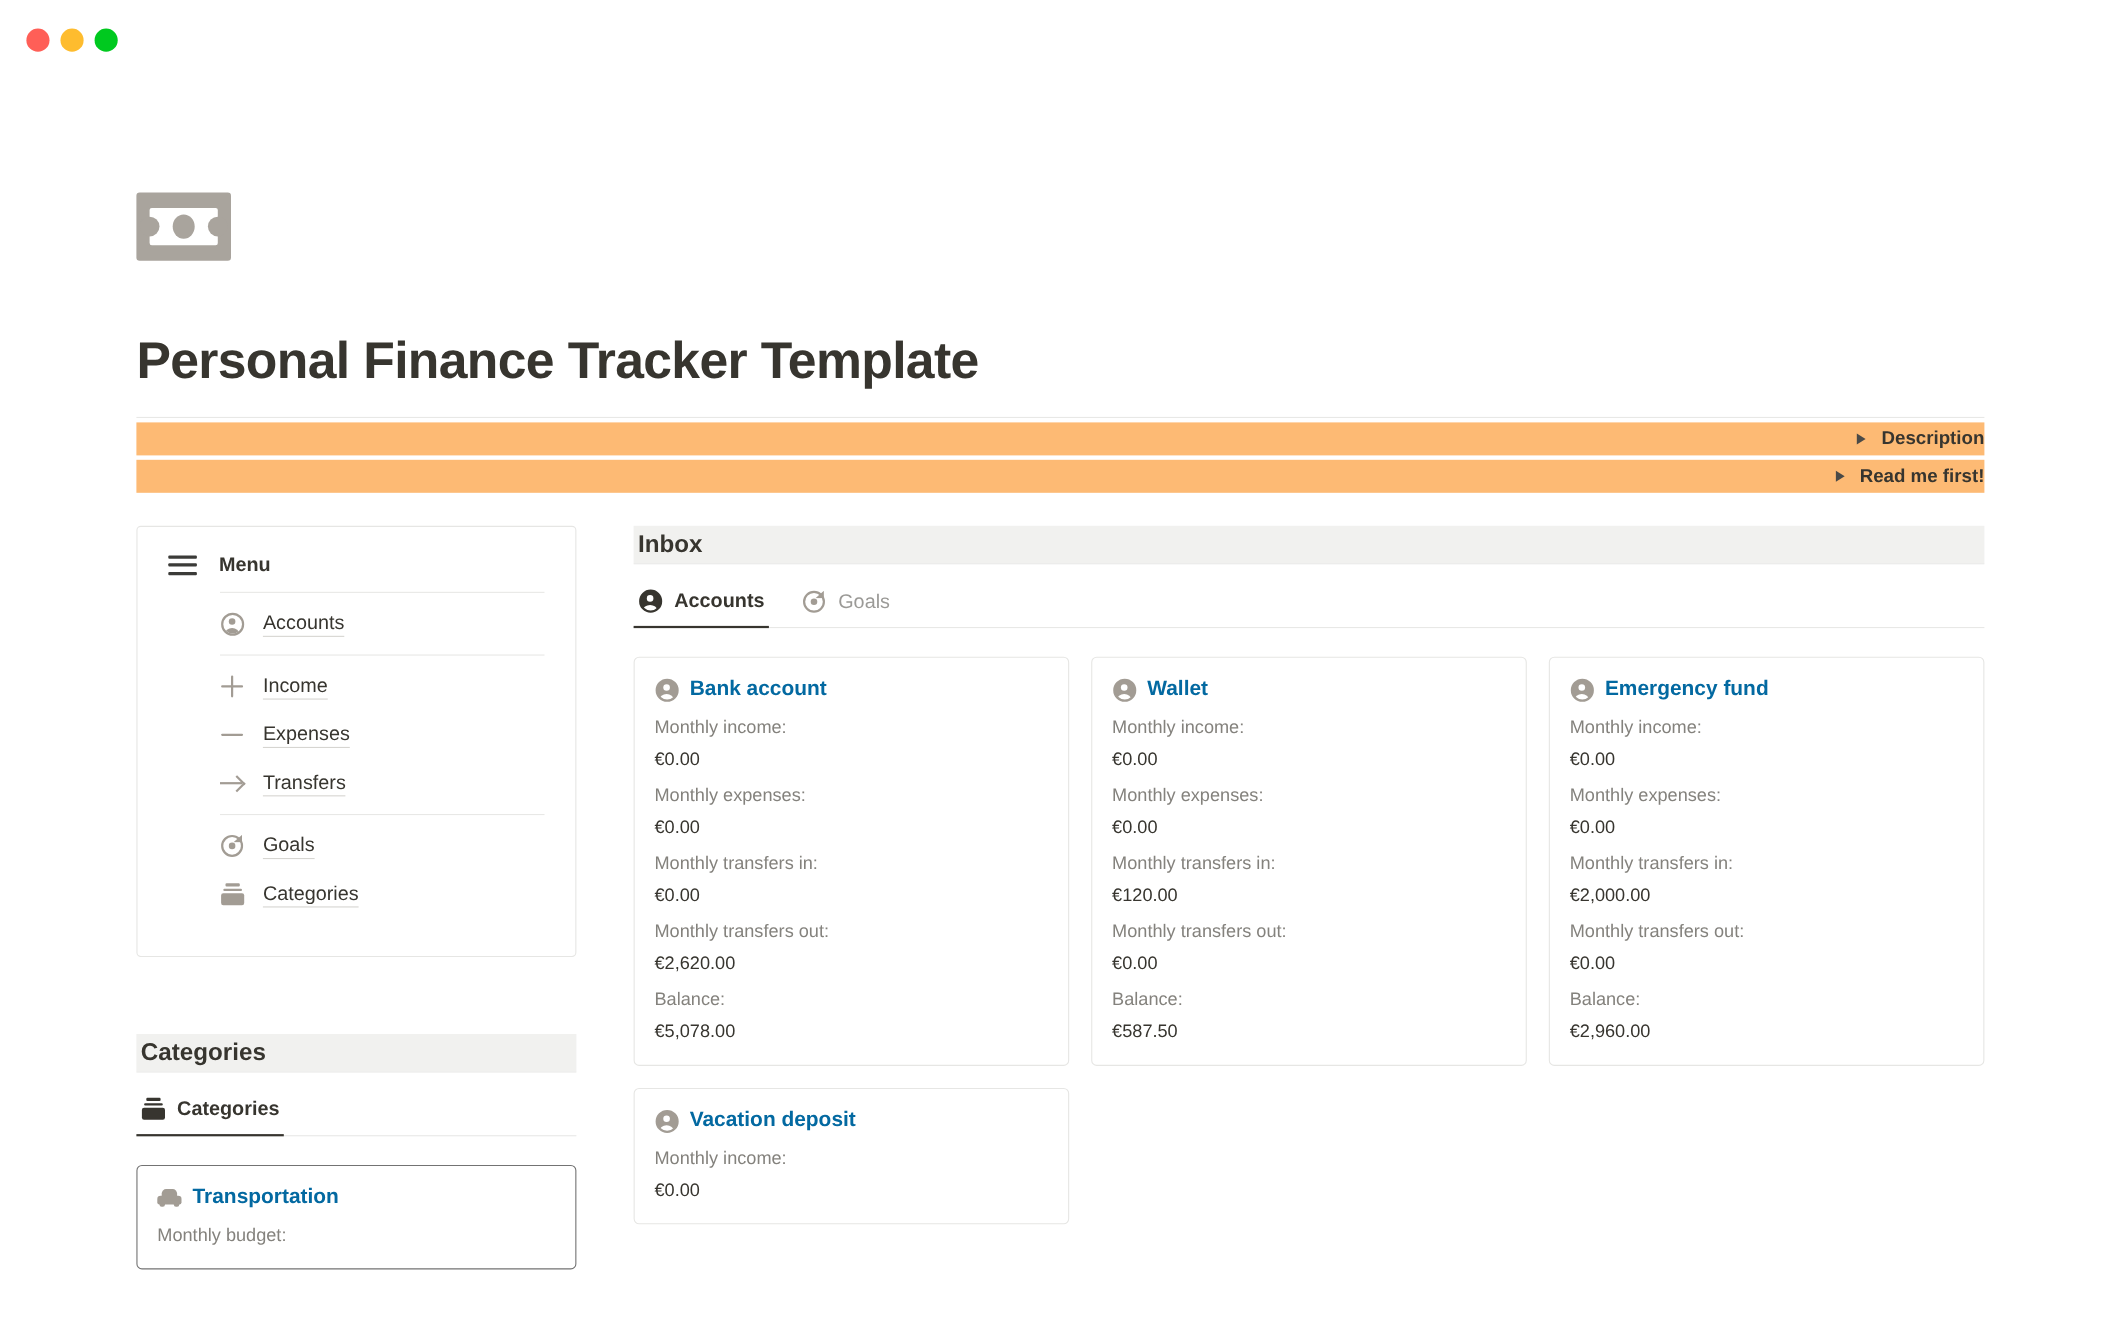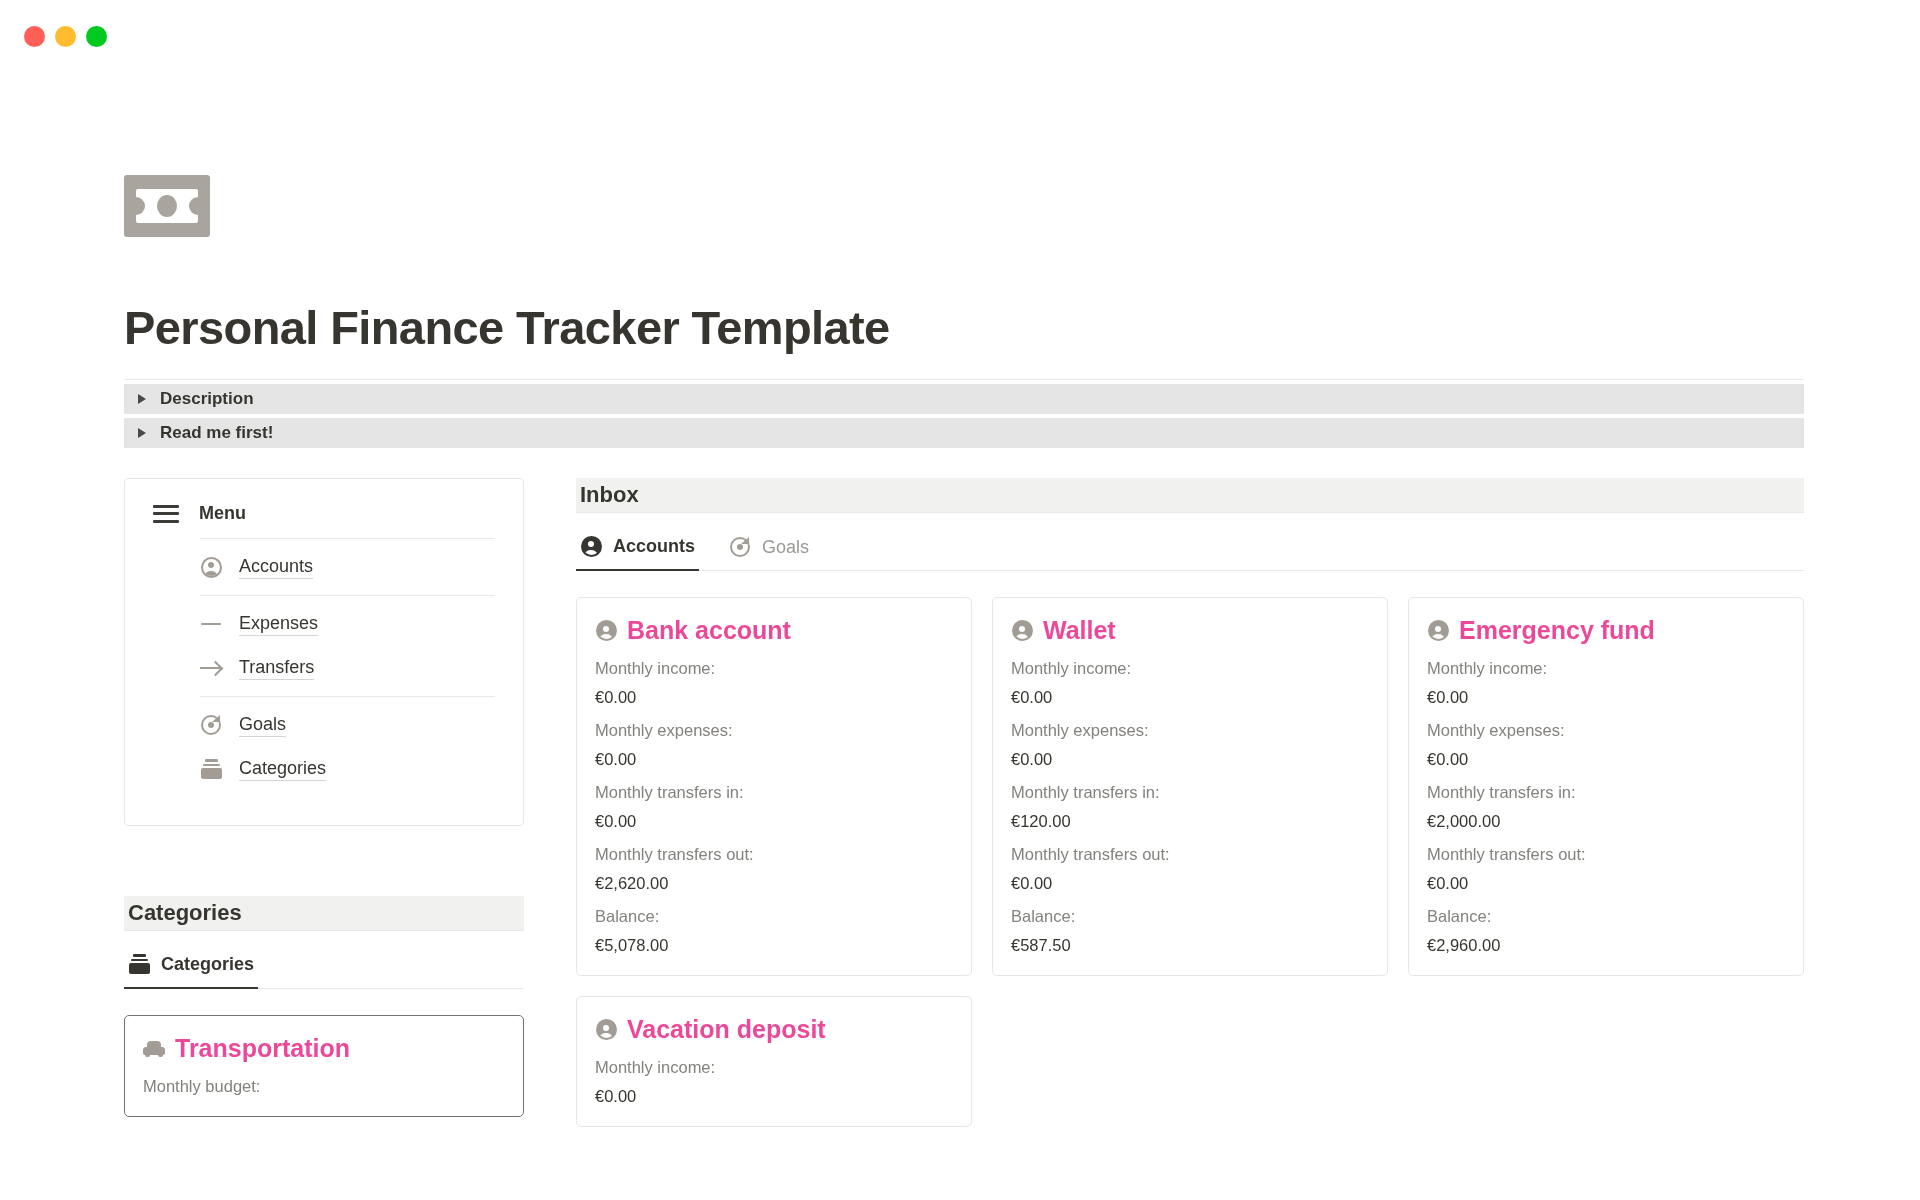--- a/index.html
+++ b/index.html
@@ -70,24 +70,25 @@
   .title-rule {
     margin-top: 24px;
     border-top: 1px solid #e8e8e6;
     width: 1680px;
   }
 
   
   .toggle-row {
     display: flex; align-items: center;
     height: 30px;
-    background: #e5e5e5;
+    background: #fdba74;
     padding-left: 14px;
     gap: 14px;
     margin-top: 4px;
+    justify-content: flex-end;
   }
   .toggle-row:first-of-type { margin-top: 8px; }
   .tri {
     width: 0; height: 0;
     border-left: 8px solid #4a4a47;
     border-top: 5.5px solid transparent;
     border-bottom: 5.5px solid transparent;
   }
   .toggle-label {
     font-size: 17px;
@@ -238,21 +239,21 @@
   }
   .acct-card {
     width: 396px;
     border: 1px solid #e6e6e4;
     border-radius: 5px;
     padding: 18px 18px 20px 18px;
     background: #ffffff;
   }
   .acct-title {
     display: flex; align-items: center; gap: 10px;
-    font-size: 25px; font-weight: bold; color: #ec4899;
+    font-size: 19px; font-weight: bold; color: #0369a1;
     margin-bottom: 12px;
   }
   .kv-label { font-size: 16.5px; color: #84827d; margin-top: 14px; }
   .kv-value { font-size: 16.5px; color: #37352f; margin-top: 10px; }
   .acct-card .kv-label:first-of-type { margin-top: 4px; }
 
   
   .cat-card {
     border: 1px solid #737373;
     border-radius: 5px;
@@ -314,20 +315,26 @@
                   <span class="ic-person"></span>
                 </span>
               <span class="lbl">Accounts</span>
             </div>
           </div>
           <div class="menu-sep"></div>
 
           <div class="menu-group">
             <div class="menu-item">
               <span class="mi-icon">
+                  <span class="ic-plus"></span>
+                </span>
+              <span class="lbl">Income</span>
+            </div>
+            <div class="menu-item">
+              <span class="mi-icon">
                   <span class="ic-minus"></span>
                 </span>
               <span class="lbl">Expenses</span>
             </div>
             <div class="menu-item">
               <span class="mi-icon">
                   <span class="ic-arrow"></span>
                 </span>
               <span class="lbl">Transfers</span>
             </div>

